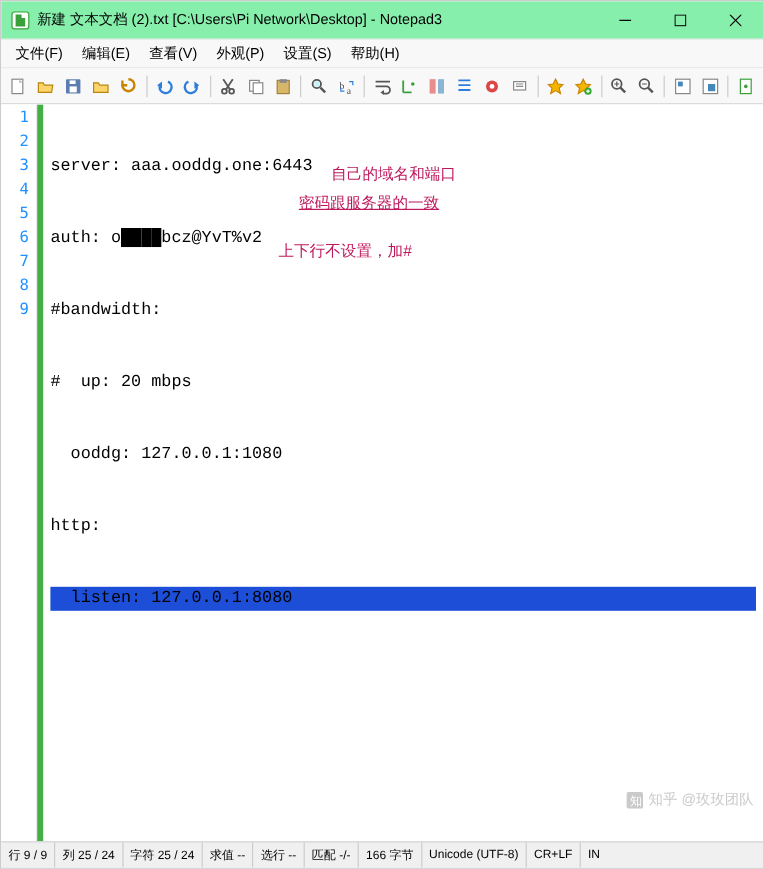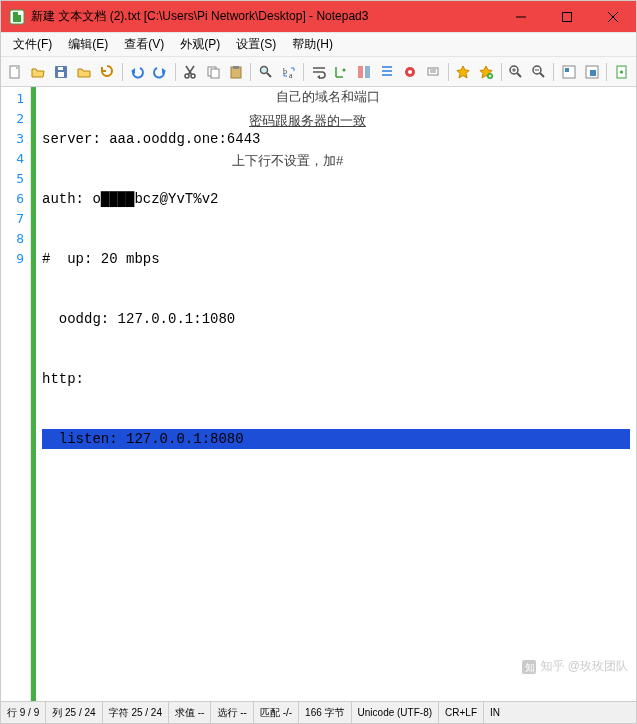--- a/index.html
+++ b/index.html
@@ -10,21 +10,21 @@
       height: 724px;
       overflow: hidden;
       background: #fff;
       display: flex;
       flex-direction: column;
       border: 1px solid #ccc;
     }
     
     .titlebar {
       height: 32px;
-      background: #ef4444;
+      background: #86efac;
       display: flex;
       align-items: center;
       padding-left: 8px;
       border-bottom: 1px solid #e5e5e5;
     }
     .titlebar .app-icon {
       width: 16px;
       height: 16px;
       margin-right: 6px;
     }
@@ -119,23 +119,24 @@
       padding: 2px 6px;
       position: relative;
       white-space: pre;
       line-height: 20px;
       overflow: hidden;
     }
     .code-line { height: 20px; display: flex; align-items: center; }
     .code-line.current { background: #1d4ed8; }
     .annot {
       position: absolute;
-      color: #404040;
+      color: #be185d;
       font-family: "Microsoft YaHei", sans-serif;
       font-size: 13px;
+      margin-top: 48px;
     }
     
     .statusbar {
       height: 22px;
       display: flex;
       align-items: center;
       background: #f0f0f0;
       border-top: 1px solid #ccc;
       font-size: 10px;
     }
@@ -382,20 +383,21 @@
     <div>5</div>
     <div>6</div>
     <div>7</div>
     <div>8</div>
     <div>9</div>
   </div>
   <div class="marker-bar"></div>
   <div class="code">
     <div class="code-line">server: aaa.ooddg.one:6443</div>
     <div class="code-line">auth: o████bcz@YvT%v2</div>
+    <div class="code-line">#bandwidth:</div>
     <div class="code-line">#  up: 20 mbps</div>
     <div class="code-line">  ooddg: 127.0.0.1:1080</div>
     <div class="code-line">http:</div>
     <div class="code-line current">  listen: 127.0.0.1:8080</div>
 
     <div class="annot" style="left:240px; top:0px;">自己的域名和端口</div>
     <div class="annot" style="left:213px; top:24px;text-decoration:underline;">密码跟服务器的一致</div>
     <div class="annot" style="left:196px; top:64px;">上下行不设置，加#</div>
   </div>
 

